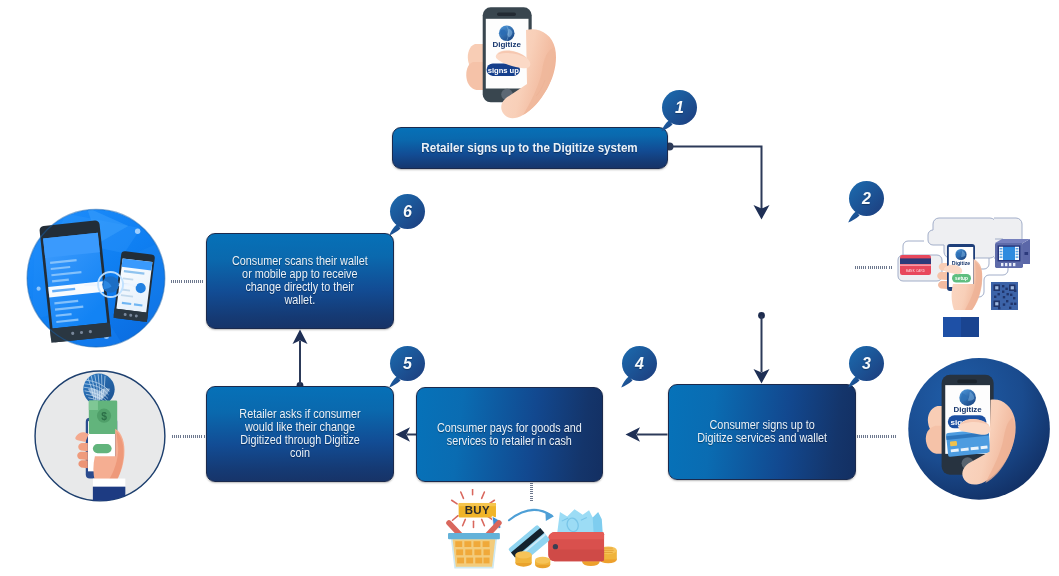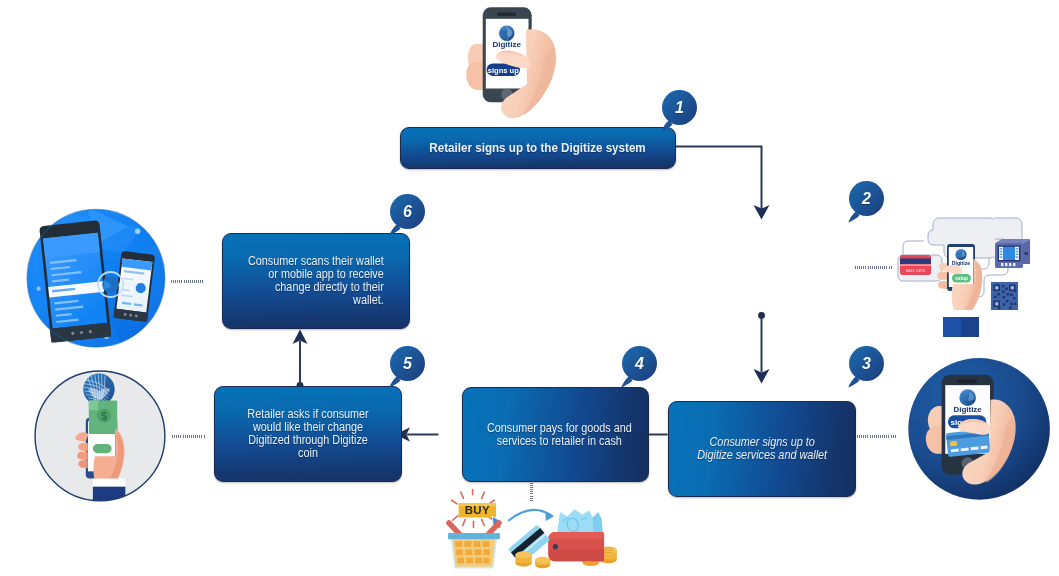--- a/index.html
+++ b/index.html
@@ -10,21 +10,21 @@
 
   
   .fbox{position:absolute;border-radius:9px;box-sizing:border-box;
         display:flex;align-items:center;justify-content:center;
         color:#eaf1f8;text-align:center;
         border:1px solid #1b2a4d;
         box-shadow:0 1px 2px rgba(0,0,0,.28);}
   .fbox span{display:block;white-space:pre;line-height:12.9px;
              text-shadow:0 1px 1px rgba(0,0,0,.35);
              transform:scaleX(.82);transform-origin:center;}
-  .grad-v{background:linear-gradient(179deg,#0671b8 0%,#0a69ae 26%,#124c94 60%,#153a74 86%,#173367 100%);margin-left:8px;}
+  .grad-v{background:linear-gradient(179deg,#0671b8 0%,#0a69ae 26%,#124c94 60%,#153a74 86%,#173367 100%);}
   .grad-d{background:linear-gradient(97deg,#0672b9 0%,#0a6cb2 24%,#12488f 62%,#14356b 88%,#132f62 100%);}
 
   
   .badge{position:absolute;width:35px;height:35px;}
   .badge .num{position:absolute;left:0;top:0;width:35px;height:35px;
       display:flex;align-items:center;justify-content:center;
       font-style:italic;font-weight:bold;font-size:16px;color:#f6fafd;
       text-shadow:0 1px 1px rgba(0,0,0,.3);z-index:2;}
   .dotline{position:absolute;height:3px;
       background-image:repeating-linear-gradient(90deg,#6d788e 0 1px,rgba(255,255,255,0) 1px 2.1px);}
@@ -525,33 +525,33 @@
       <rect x="106.6" y="78" width="16.8" height="5" fill="#f0b43c"></rect>
       <ellipse cx="115" cy="78" rx="8.4" ry="3.8" fill="#f6c358"></ellipse>
     </g>
   </svg>
 
   <div class="fbox grad-v" style="left:392px;top:127px;width:276px;height:42px;">
     <span style="font-size:13.6px;font-weight:bold;line-height:18px;transform:scaleX(.855);transform-origin:center;">Retailer signs up to the Digitize system</span>
   </div>
 
 
-  <div class="fbox grad-d" style="left:668px;top:401px;width:188px;height:96px;font-style:italic;">
+  <div class="fbox grad-d" style="left:668px;top:384px;width:188px;height:96px;">
     <span style="font-size:13.2px;">Consumer signs up to<br>Digitize services and wallet</span>
   </div>
 
-  <div class="fbox grad-d" style="left:462px;top:387px;width:187px;height:95px;justify-content:flex-end;">
+  <div class="fbox grad-d" style="left:416px;top:387px;width:187px;height:95px;">
     <span style="font-size:13.2px;">Consumer pays for goods and<br>services to retailer in cash</span>
   </div>
 
   <div class="fbox grad-v" style="left:206px;top:386px;width:188px;height:96px;text-align:center;">
     <span style="font-size:13.2px;">Retailer asks if consumer<br>would like their change<br>Digitized through Digitize<br>coin</span>
   </div>
 
-  <div class="fbox grad-v" style="left:214px;top:233px;width:188px;height:96px;text-align:right;">
+  <div class="fbox grad-v" style="left:206px;top:233px;width:188px;height:96px;">
     <span style="font-size:13.2px;">Consumer scans their wallet<br>or mobile app to receive<br>change directly to their<br>wallet.</span>
   </div>
 
   <div class="badge" style="left:662px;top:90px;">
     <svg width="46" height="46" viewBox="0 0 46 46" style="position:absolute;left:-6px;top:0;">
       <defs>
           <linearGradient id="bg1" x1="0" y1="0" x2="1" y2="1">
         <stop offset="0" stop-color="#1b6cb0"></stop>
             <stop offset="1" stop-color="#1d3c7c"></stop>
           </linearGradient>

